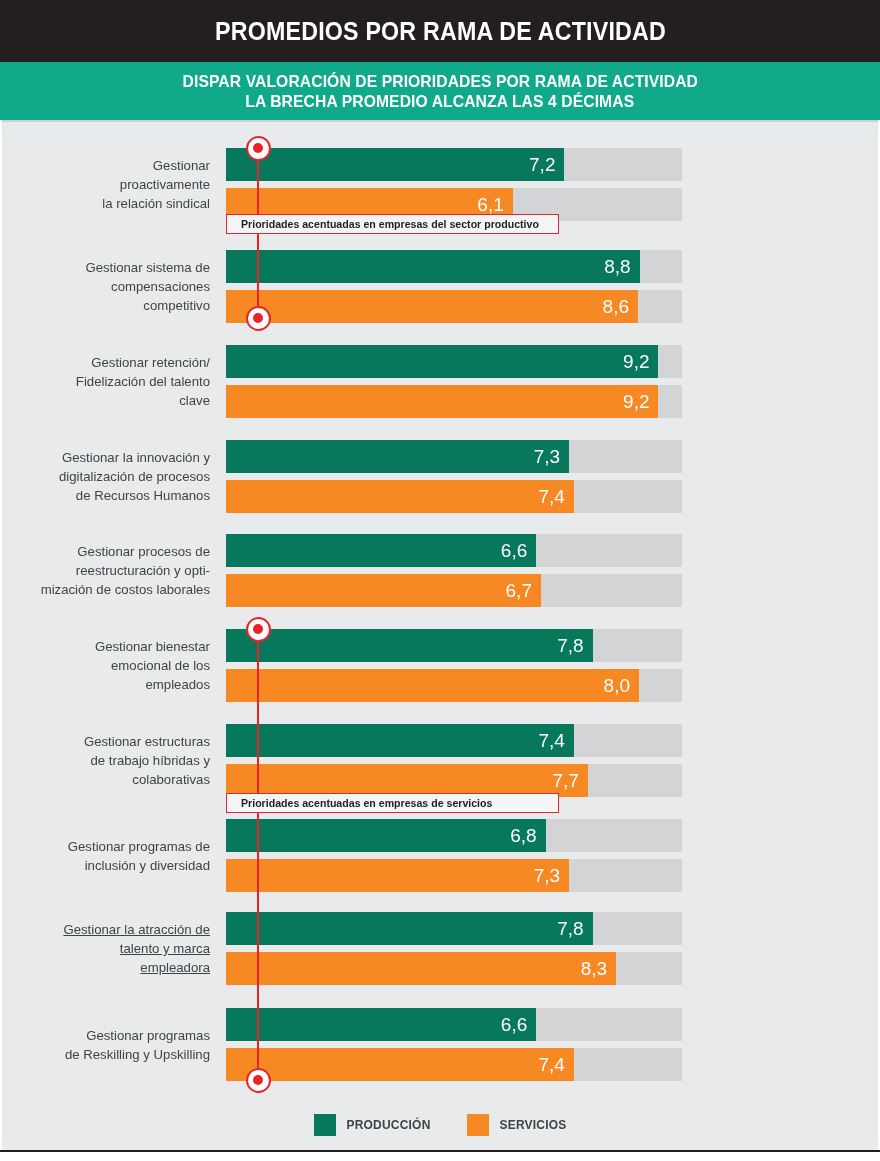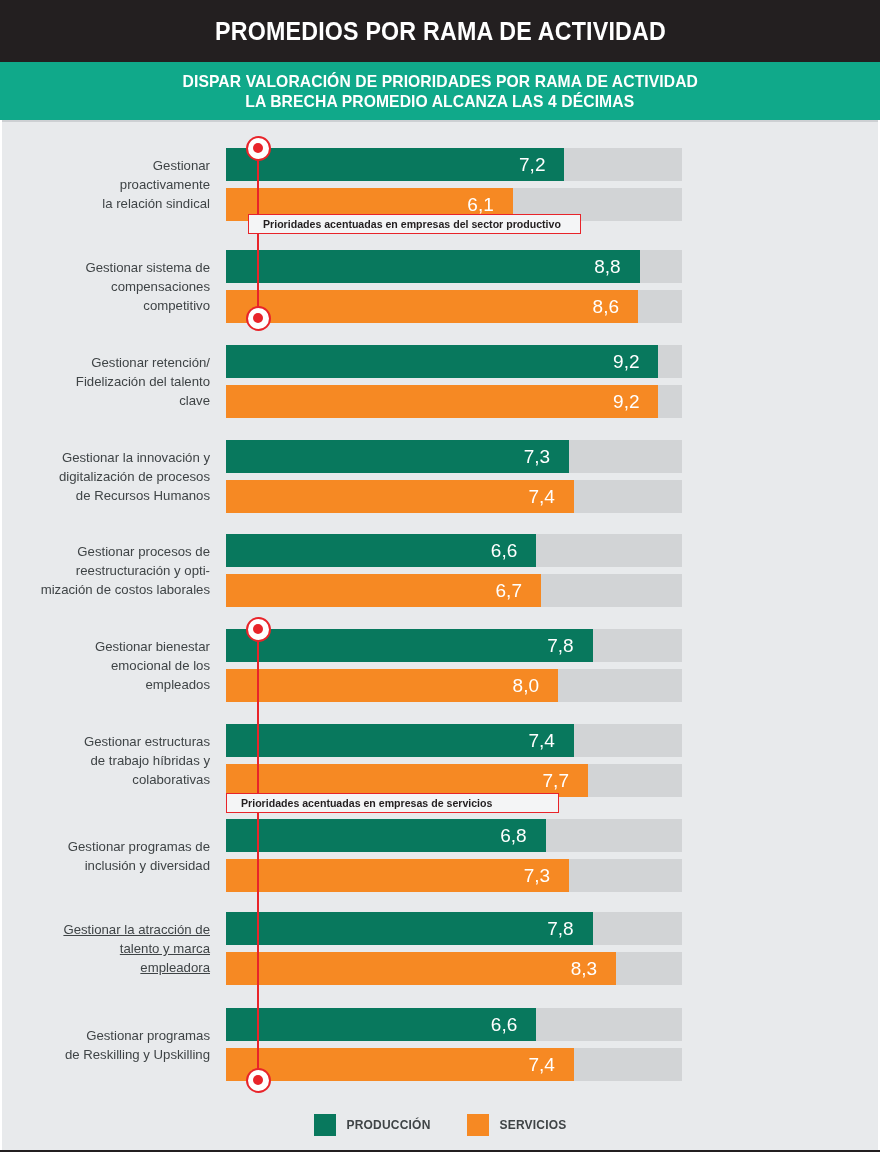--- a/index.html
+++ b/index.html
@@ -127,21 +127,21 @@
     height: 33px;
     display: flex;
     align-items: center;
     justify-content: flex-end;
   }
   .barfill.prod { background: #08785d; }
   .barfill.serv { background: #f68923; }
   .barfill .val {
     color: #ffffff;
     font-size: 19px;
-    padding-right: 19px;
+    padding-right: 9px;
     white-space: nowrap;
   }
 
   
   .redline {
     position: absolute;
     width: 1.6px;
     background: #e8242a;
   }
   .marker {
@@ -312,21 +312,21 @@
           <div>Gestionar bienestar</div>
           <div>emocional de los</div>
           <div>empleados</div>
         </div>
         <div class="barrow" style="top: 507px;">
           <div class="barfill prod" style="width: 366.68px;">
             <span class="val">7,8</span>
           </div>
         </div>
         <div class="barrow" style="top: 547px;">
-          <div class="barfill serv" style="width: 332px;">
+          <div class="barfill serv" style="width: 413px;">
             <span class="val">8,0</span>
           </div>
         </div>
       </div>
       <div class="group" style="top: 0px;">
         <div class="group-label" style="top: 610px;">
           <div>Gestionar estructuras</div>
           <div>de trabajo híbridas y</div>
           <div>colaborativas</div>
         </div>
@@ -384,21 +384,21 @@
             <span class="val">6,6</span>
           </div>
         </div>
         <div class="barrow" style="top: 926px;">
           <div class="barfill serv" style="width: 347.876px;">
             <span class="val">7,4</span>
           </div>
         </div>
       </div>
       <div class="redline" style="left: 257.2px; top: 26px; height: 164px;"></div>
-      <div class="callout" style="left: 226px; top: 92px; width: 333px; margin-left: 22px;">
+      <div class="callout" style="left: 226px; top: 92px; width: 333px;">
         <span class="ctxt">Prioridades acentuadas en empresas del sector productivo</span>
       </div>
       <div class="redline" style="left: 257.2px; top: 120px; height: 76px;"></div>
       <div class="marker" style="left: 245.5px; top: 13.5px;"></div>
       <div class="marker" style="left: 245.5px; top: 183.5px;"></div>
       <div class="redline" style="left: 257.2px; top: 507px; height: 168px;"></div>
       <div class="callout" style="left: 226px; top: 671px; width: 333px;">
         <span class="ctxt">Prioridades acentuadas en empresas de servicios</span>
       </div>
       <div class="redline" style="left: 257.2px; top: 691px; height: 267px;"></div>

